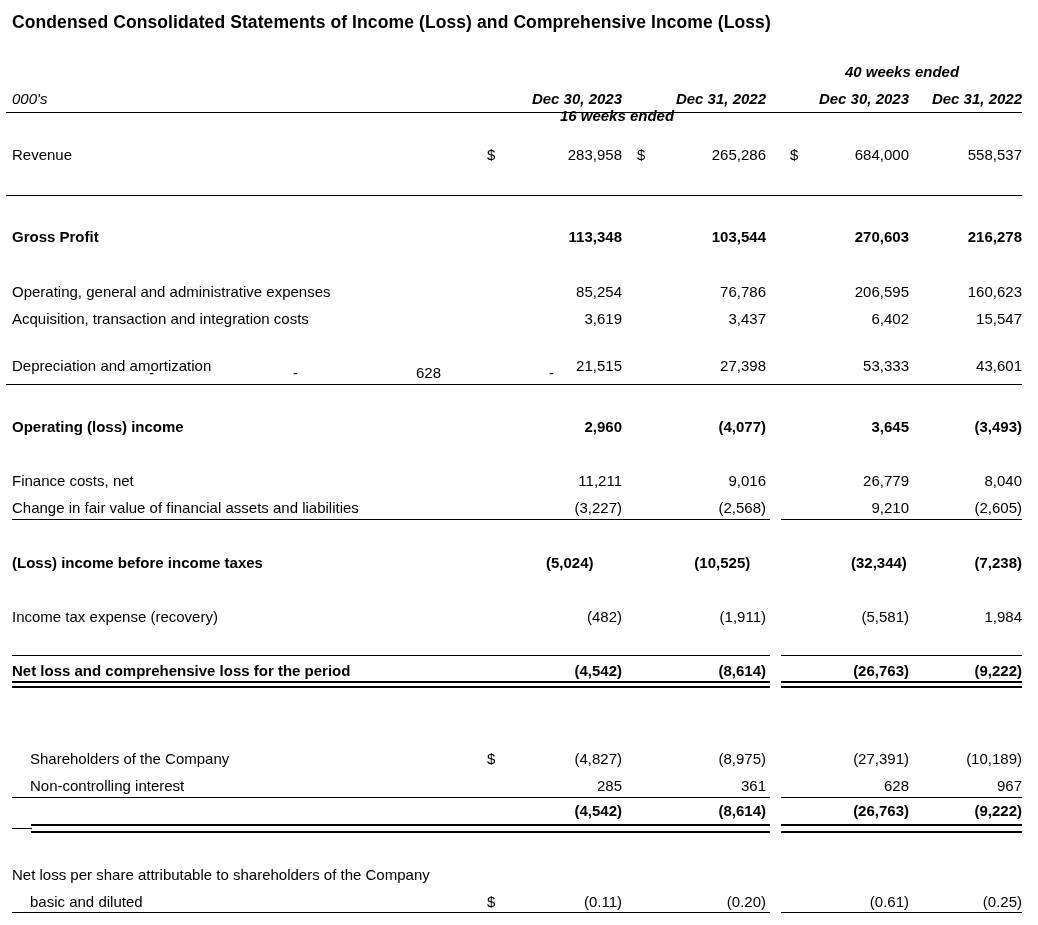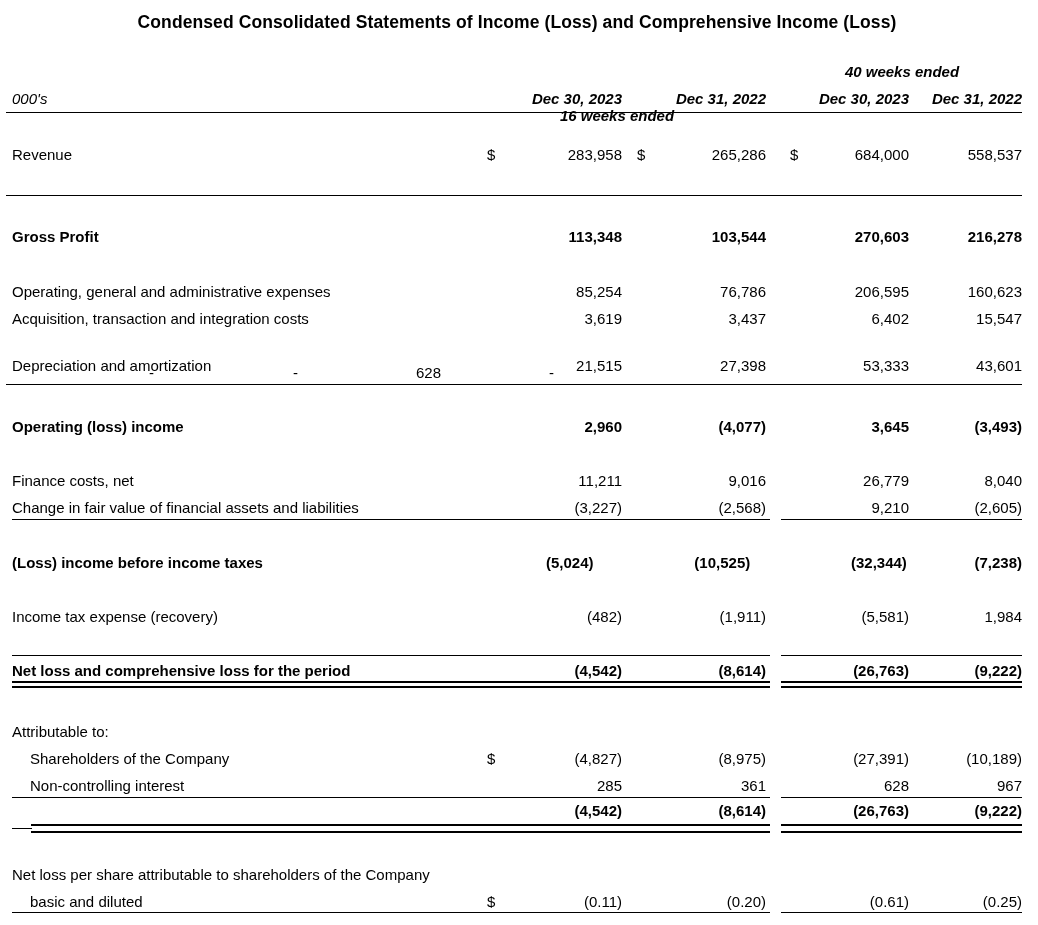--- a/index.html
+++ b/index.html
@@ -4,21 +4,21 @@
 <style>
   html,body{margin:0;padding:0;}
   body{
     width:1038px;height:925px;background:#ffffff;color:#000000;
     font-family:"Liberation Sans","DejaVu Sans",sans-serif;
     position:relative;overflow:hidden;
   }
   .page{position:absolute;inset:0;}
   .title{
     position:absolute;left:12px;top:12px;width:1010px;
-    font-size:17.5px;font-weight:bold;letter-spacing:0.1px;white-space:nowrap;text-align:center;
+    font-size:17.5px;font-weight:bold;letter-spacing:0.1px;white-space:nowrap;
   }
   .row{
     position:absolute;left:12px;width:1010px;height:18px;
     display:flex;font-size:15px;line-height:18px;white-space:nowrap;
   }
   .c-label{width:468px;text-align:left;}
   .c-label.indent{padding-left:18px;box-sizing:border-box;}
   .c-cur1{width:20px;padding-left:7px;box-sizing:border-box;}
   .c-val1{width:122px;text-align:right;}
   .c-cur2{width:30px;padding-left:15px;box-sizing:border-box;}
@@ -201,23 +201,20 @@
     <div class="c-cur3"></div>
     <div class="c-val3">(26,763)</div>
     <div class="c-val4">(9,222)</div>
   </div>
 
   <div class="hline segA t2" style="top:681px;"></div>
   <div class="hline segB t2" style="top:681px;"></div>
   <div class="hline segA t2" style="top:686px;"></div>
   <div class="hline segB t2" style="top:686px;"></div>
 
-  <div class="row" style="top:723px;">
-    <div class="c-label">Attributable to:</div>
-  </div>
 
   <div class="row" style="top:750px;">
     <div class="c-label indent">Shareholders of the Company</div>
     <div class="c-cur1">$</div>
     <div class="c-val1">(4,827)</div>
     <div class="c-cur2"></div>
     <div class="c-val2">(8,975)</div>
     <div class="c-cur3"></div>
     <div class="c-val3">(27,391)</div>
     <div class="c-val4">(10,189)</div>

